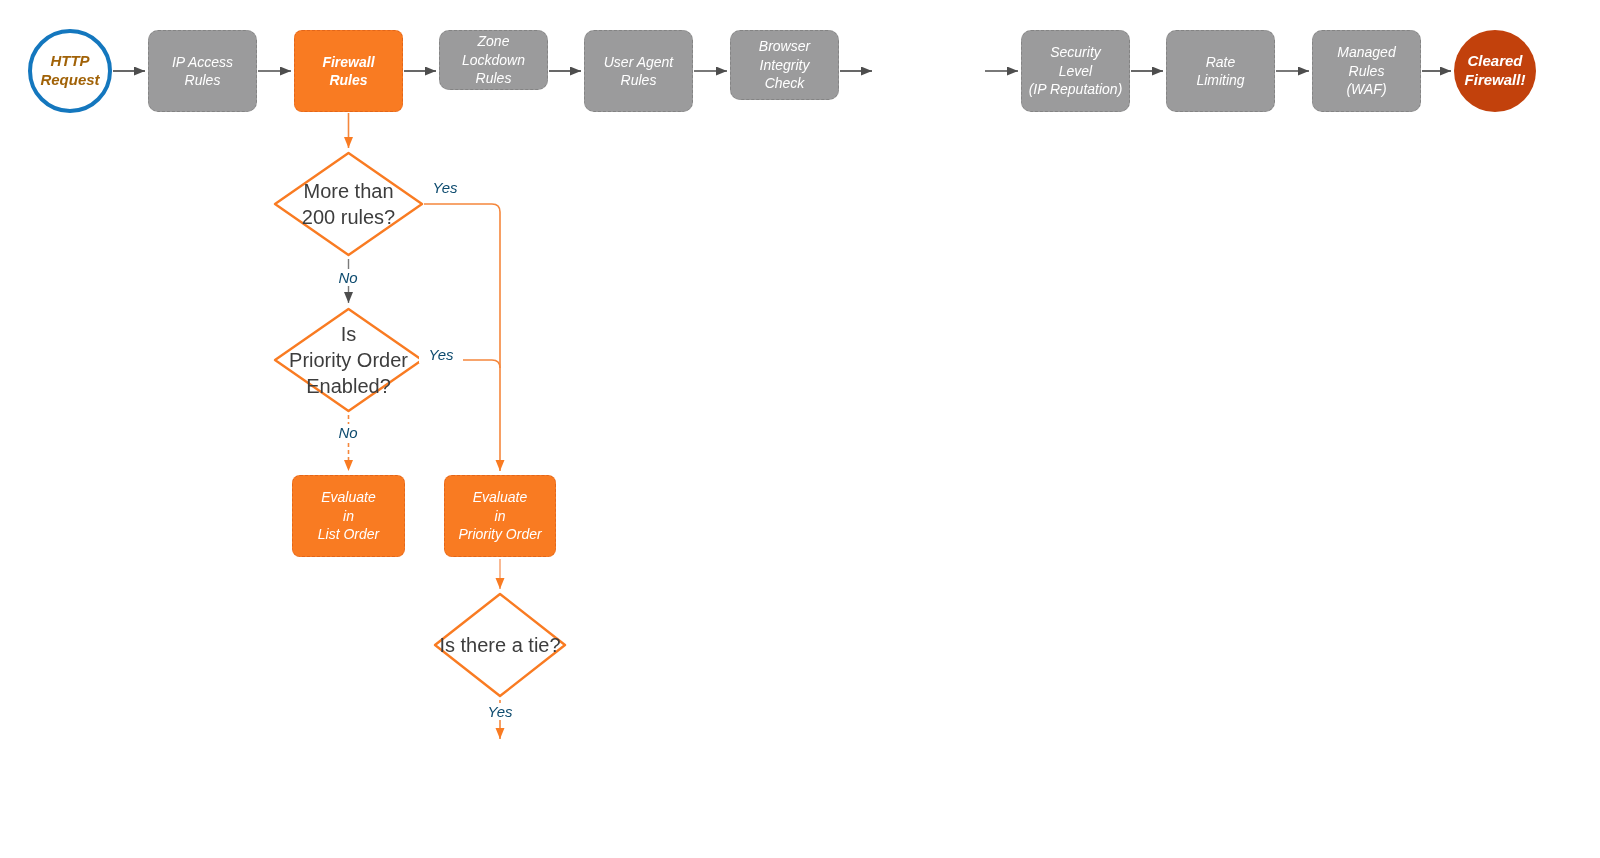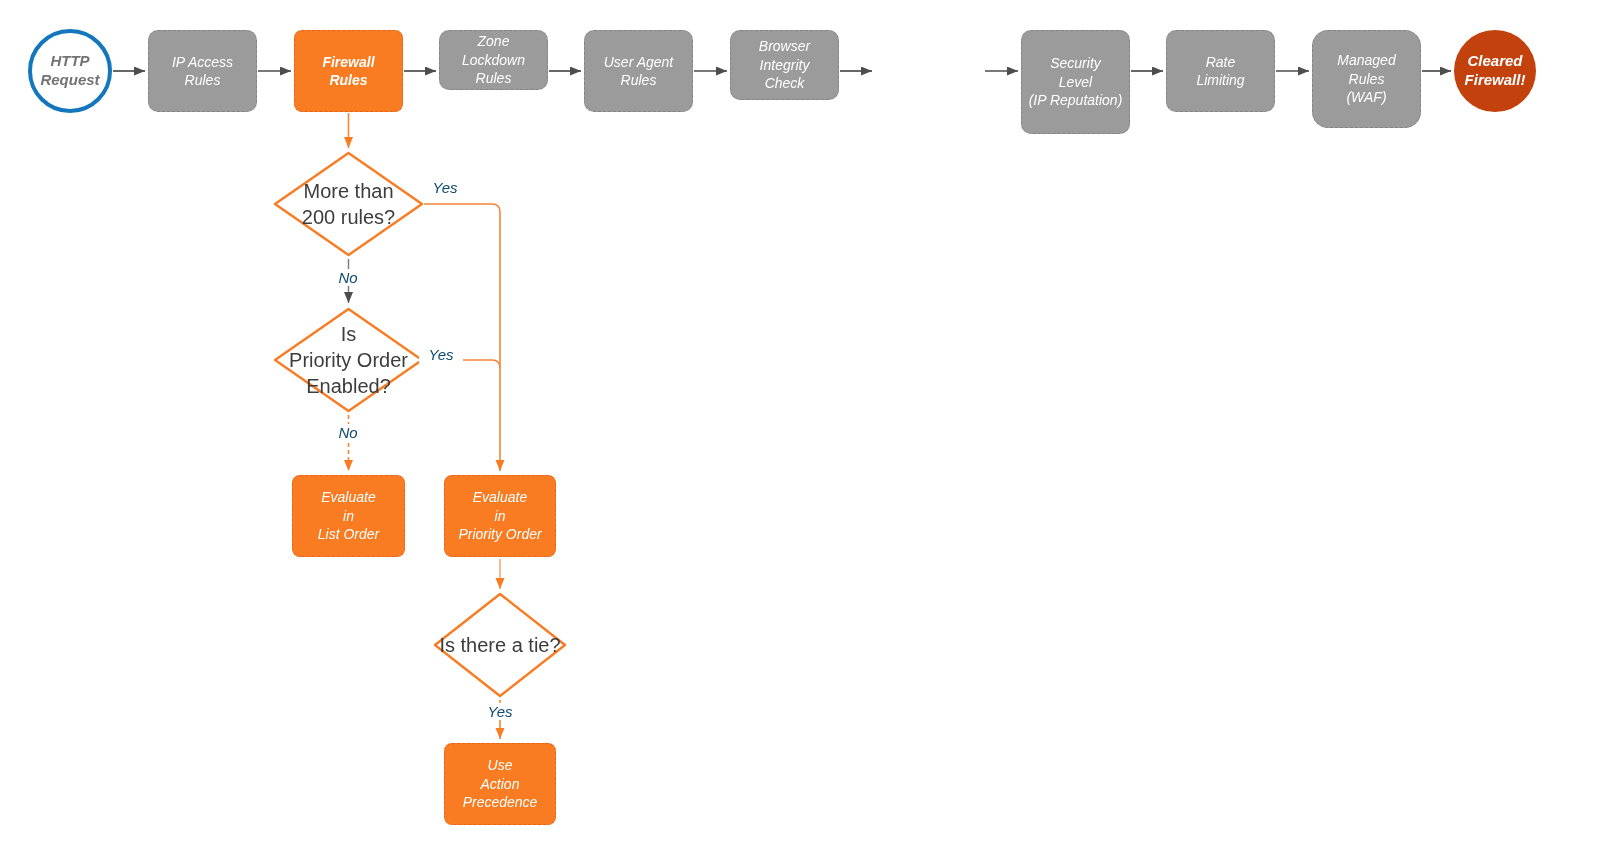--- a/index.html
+++ b/index.html
@@ -18,21 +18,21 @@
   }
   .orange-box {
     background:#F97B22; border:1px dashed #e2661b; border-radius:8px;
     color:#ffffff; font-style:italic; font-size:14px; line-height:1.32;
   }
   .square-corners { border-radius:8px;font-weight:bold; }
   .circle {
     border-radius:50%; font-weight:bold; font-style:italic;
     font-size:15px; line-height:1.25;
   }
-  .start-circle { background:#ffffff; border:4px solid #1477BE; color:#737373; }
+  .start-circle { background:#ffffff; border:4px solid #1477BE; color:#a16207; }
   .end-circle   { background:#c2410c; color:#ffffff; }
   .diamond { position:absolute; }
   .diamond svg { position:absolute; left:0; top:0; }
   .diamond-label {
     position:absolute; left:0; top:0; right:0; bottom:0;
     display:flex; align-items:center; justify-content:center;
     text-align:center; white-space:pre-line;
     color:#3d3d3d; font-size:20px; line-height:1.3;
   }
   .edge-label {
@@ -101,28 +101,28 @@
 Rules</div>
 
   <div class="node gray-box" style="left:584px; top:30px; width:109px; height:82px;font-style:italic;">User Agent
 Rules</div>
 
   <div class="node gray-box" style="left:730px; top:30px; width:109px; height:70px;">Browser
 Integrity
 Check</div>
 
 
-  <div class="node gray-box" style="left:1021px; top:30px; width:109px; height:104px;">Security
+  <div class="node gray-box" style="left:1021px; top:30px; width:109px; height:82px;">Security
 Level
 (IP Reputation)</div>
 
   <div class="node gray-box" style="left:1166px; top:30px; width:109px; height:82px;">Rate
 Limiting</div>
 
-  <div class="node gray-box" style="left:1312px; top:30px; width:109px; height:98px;border-radius:16px;">Managed
+  <div class="node gray-box" style="left:1312px; top:30px; width:109px; height:82px;">Managed
 Rules
 (WAF)</div>
 
   <div class="node circle end-circle" style="left:1454px; top:30px; width:82px; height:82px;">Cleared
 Firewall!</div>
 
   <div class="diamond" style="left:273px; top:151px; width:151px; height:106px;">
     <svg width="151" height="106">
       <path d="M75.5,2 L149,53 L75.5,104 L2,53 Z" fill="#ffffff" stroke="#F97B22" stroke-width="2.4" stroke-linejoin="round"></path>
     </svg>
@@ -147,23 +147,20 @@
   </div>
 
   <div class="node orange-box" style="left:292px; top:475px; width:113px; height:82px;">Evaluate
 in
 List Order</div>
 
   <div class="node orange-box" style="left:444px; top:475px; width:112px; height:82px;">Evaluate
 in
 Priority Order</div>
 
-  <div class="node orange-box" style="left:444px; top:743px; width:112px; height:82px;">Use
-Action
-Precedence</div>
 
   <div class="edge-label" style="left:423px; top:179px;">Yes</div>
 
   <div class="edge-label" style="left:326px; top:269px;">No</div>
 
   <div class="edge-label" style="left:419px; top:346px;">Yes</div>
 
   <div class="edge-label" style="left:326px; top:424px;">No</div>
 
   <div class="edge-label" style="left:478px; top:703px;">Yes</div>

